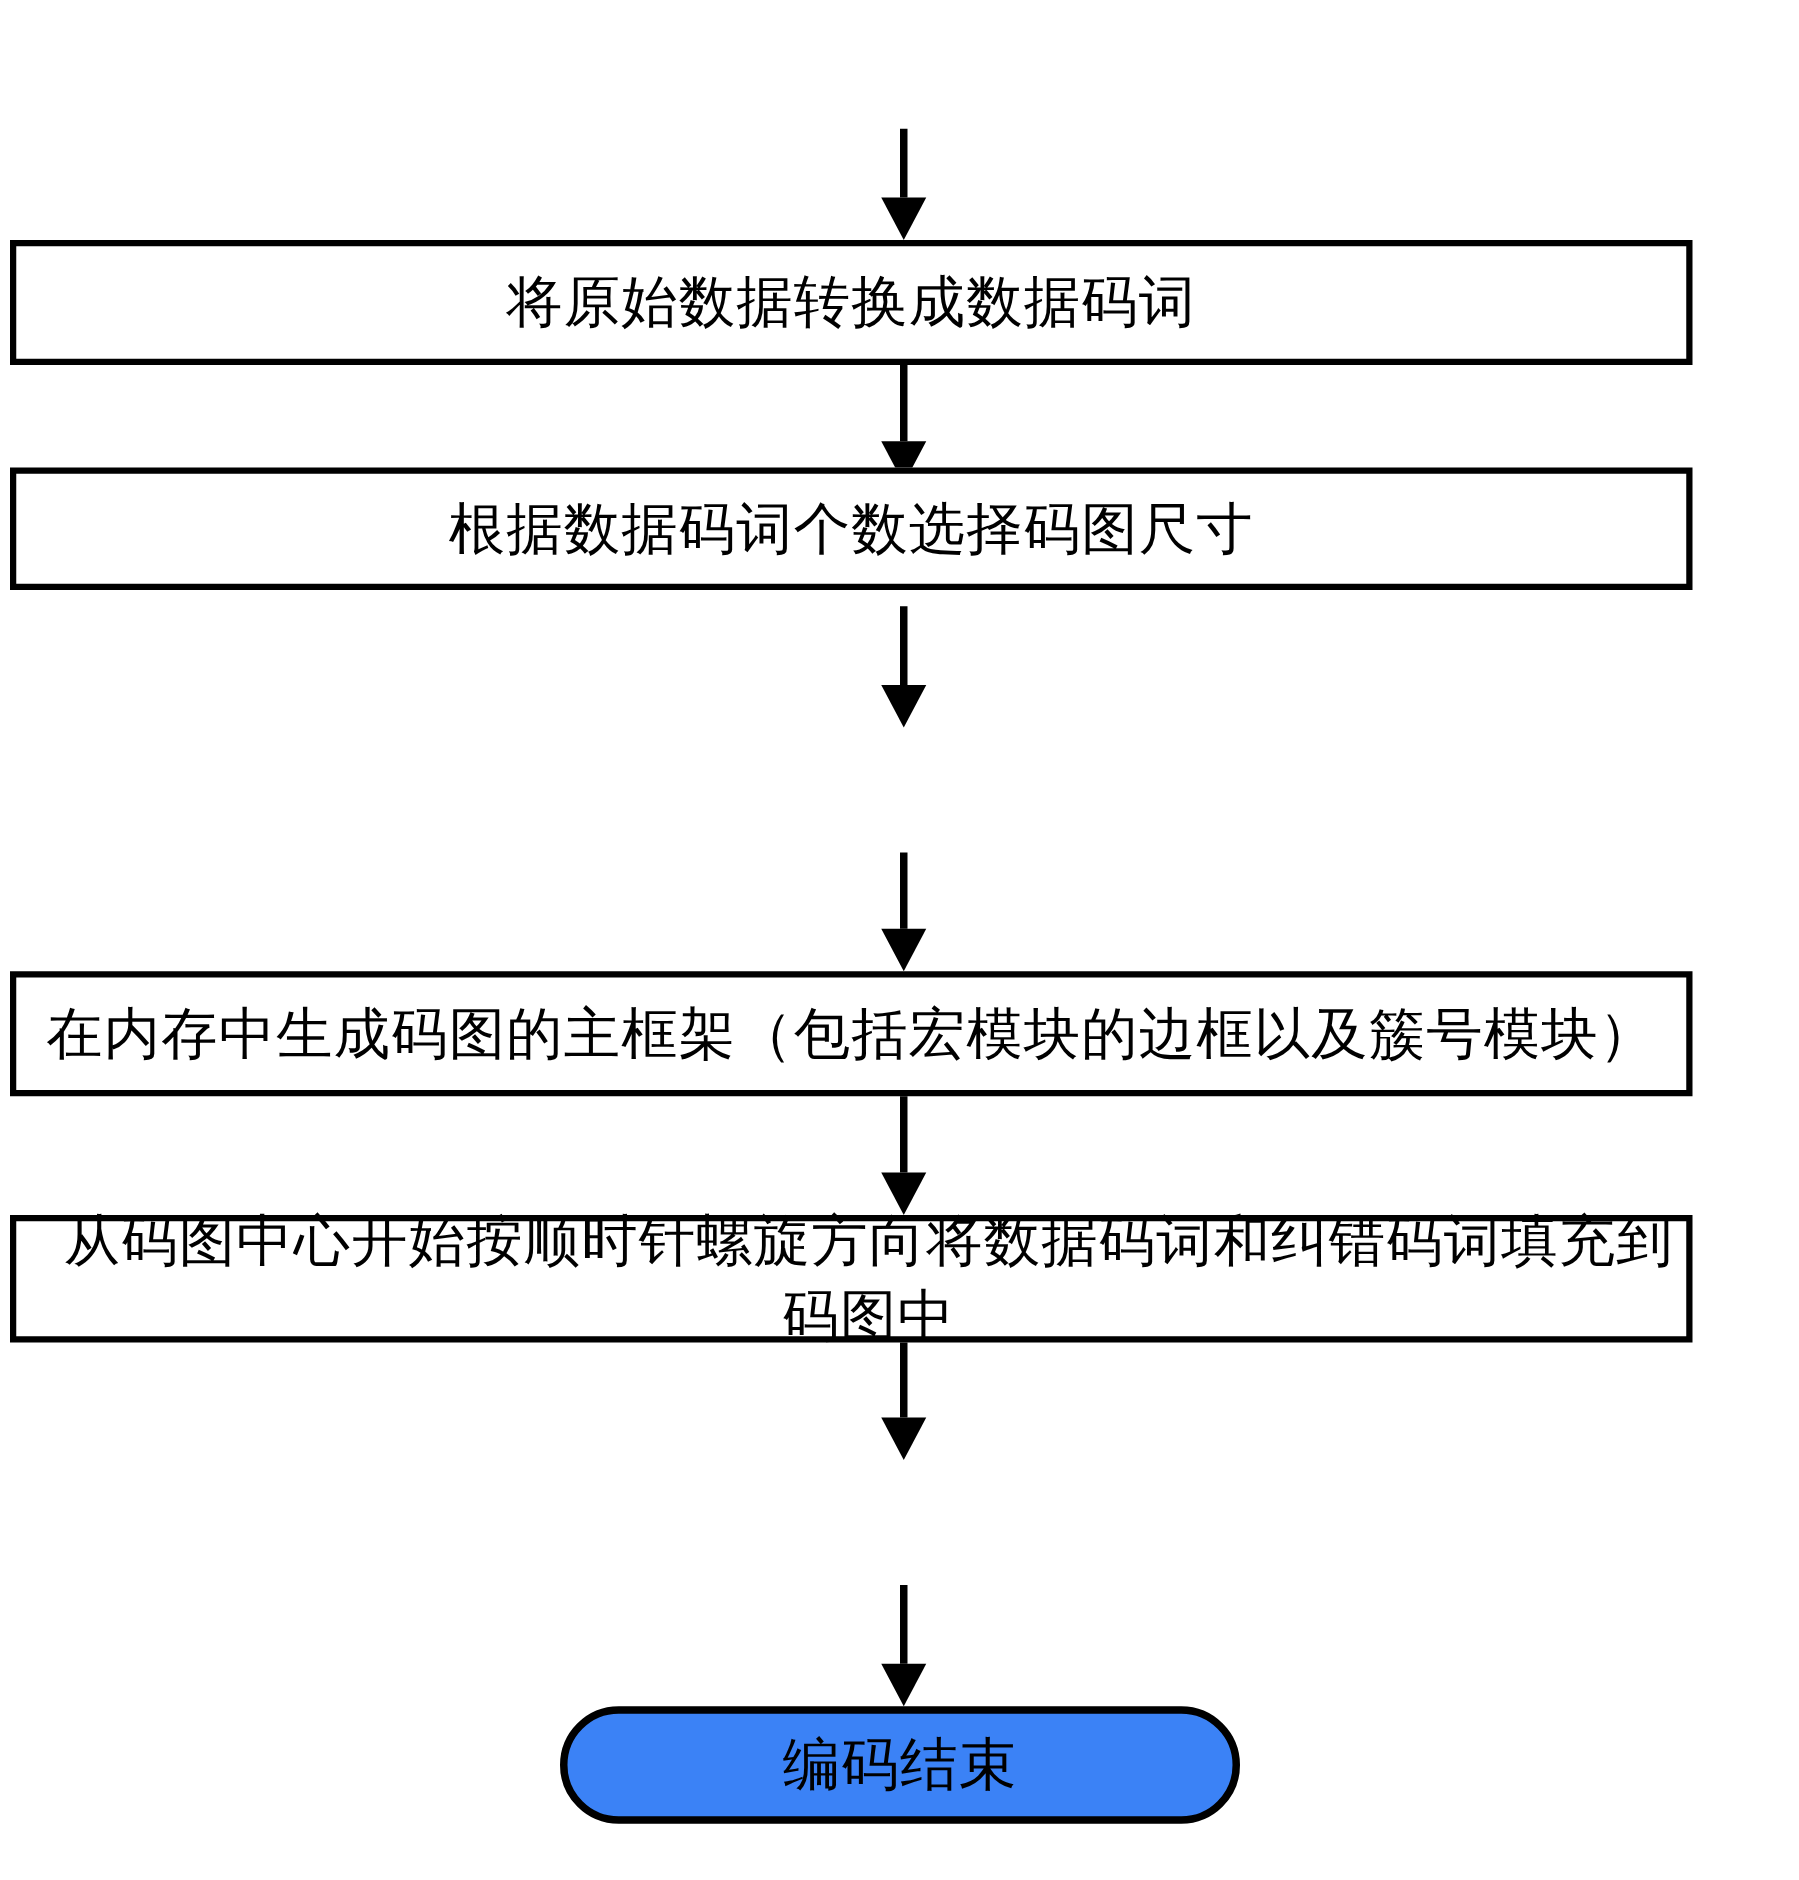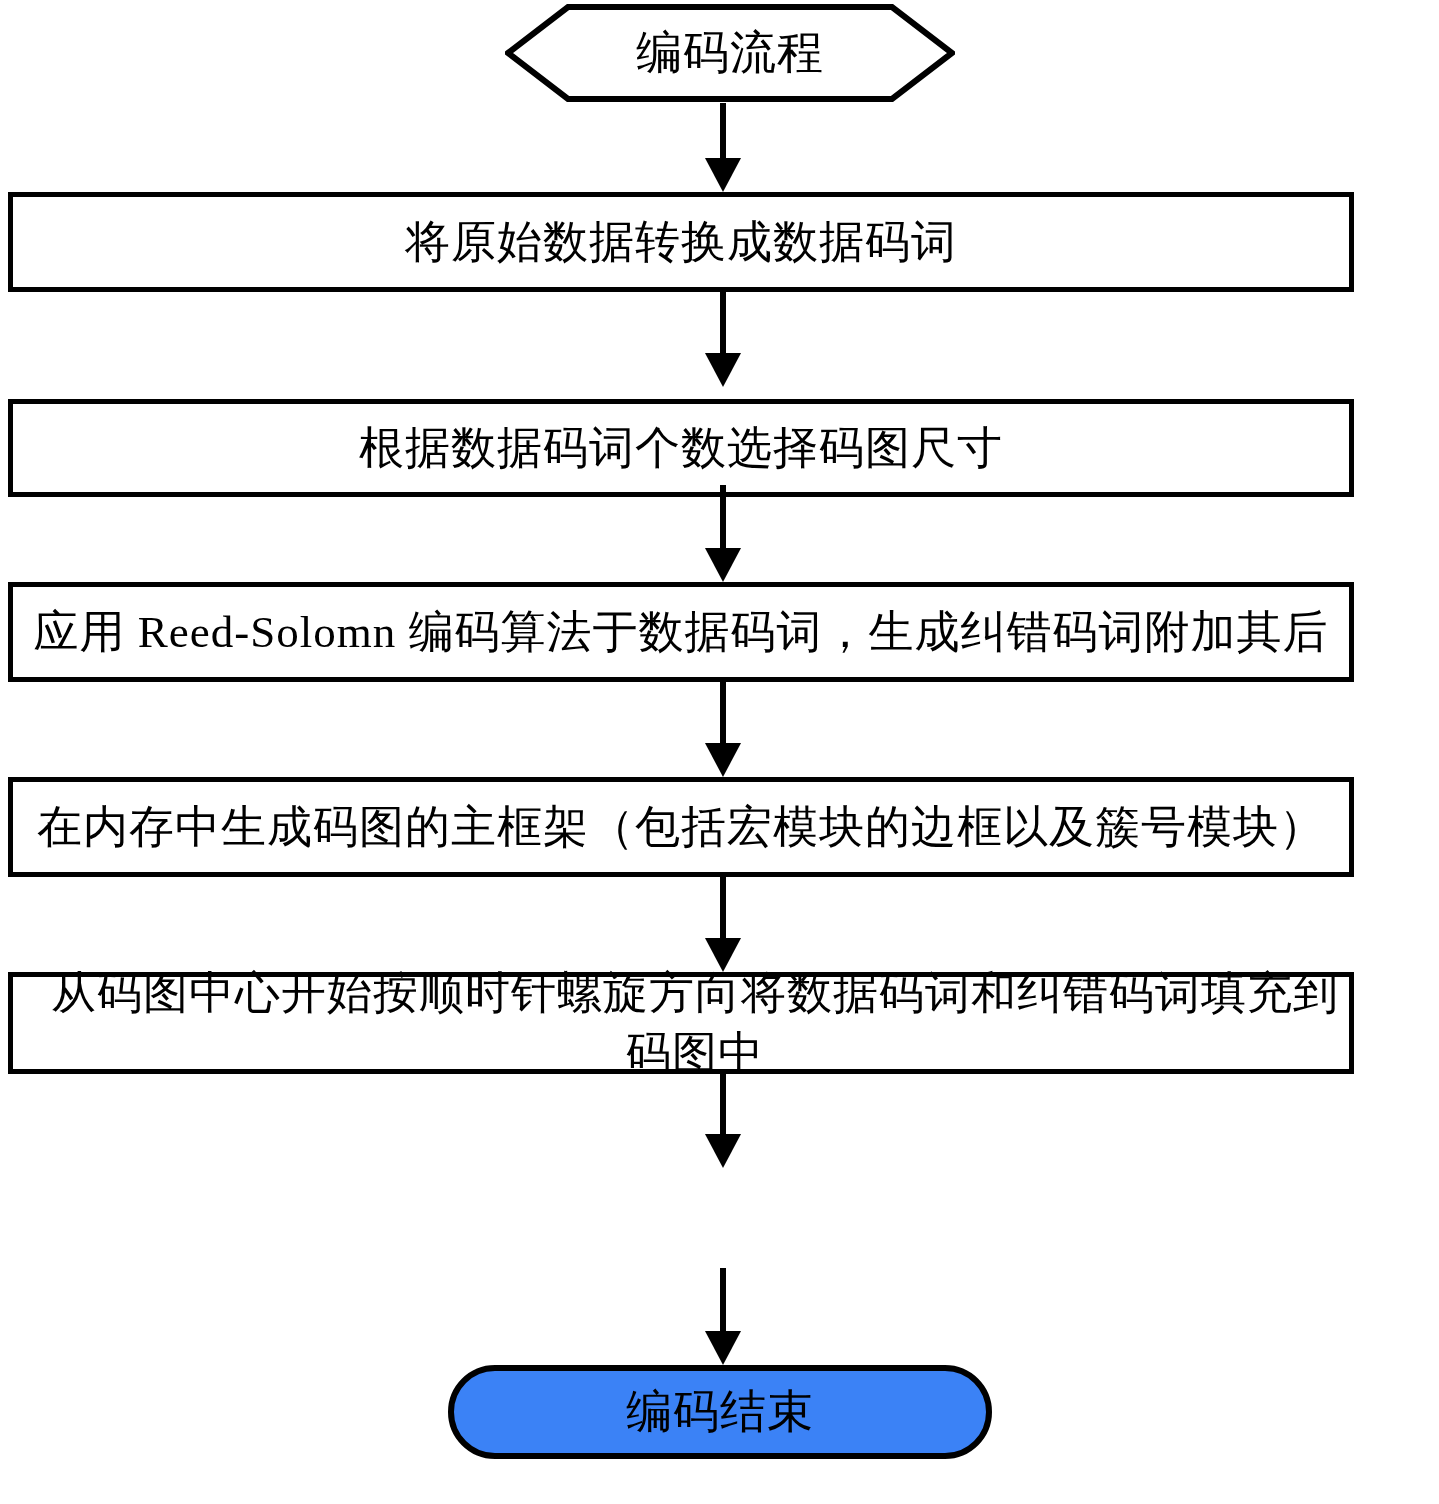--- a/index.html
+++ b/index.html
@@ -50,21 +50,21 @@
   .step-box {
     position: absolute;
     left: 8px;
     width: 1346px;
     box-sizing: border-box;
     border: 5px solid #000000;
     background: #ffffff;
     font-size: 45px;
   }
   .step-1 { top: 192px;  height: 100px; }
-  .step-2 { top: 399px;  height: 98px;  }
+  .step-2 { top: 374px;  height: 98px;  }
   .step-3 { top: 582px;  height: 100px; }
   .step-4 { top: 777px;  height: 100px; }
   .step-5 { top: 972px;  height: 102px; padding-left: 28px; }
   .step-6 { top: 1168px; height: 100px; }
 
   .end-node {
     position: absolute;
     left: 448px;
     top: 1365px;
     width: 544px;
@@ -102,26 +102,20 @@
   .a4 { top: 682px;  } .a4 .stem { height: 61px; }
   .a5 { top: 877px;  } .a5 .stem { height: 61px; }
   .a6 { top: 1074px; } .a6 .stem { height: 60px; }
   .a7 { top: 1268px; } .a7 .stem { height: 63px; }
 </style>
 </head>
 <body>
 
 <div class="page">
 
-  <div class="start-node">
-    <svg width="450" height="100" viewBox="0 0 450 100">
-      <polygon points="3,50 63,4 387,4 447,50 387,96 63,96" fill="#ffffff" stroke="#000000" stroke-width="6"></polygon>
-    </svg>
-    <div class="node-label">编码流程</div>
-  </div>
 
   <div class="arrow a1">
     <div class="stem"></div>
     <div class="head"></div>
   </div>
 
   <div class="step-box step-1">
     <div class="node-label">将原始数据转换成数据码词</div>
   </div>
 
@@ -132,23 +126,20 @@
 
   <div class="step-box step-2">
     <div class="node-label">根据数据码词个数选择码图尺寸</div>
   </div>
 
   <div class="arrow a3">
     <div class="stem"></div>
     <div class="head"></div>
   </div>
 
-  <div class="step-box step-3">
-    <div class="node-label">应用 Reed-Solomn 编码算法于数据码词，生成纠错码词附加其后</div>
-  </div>
 
   <div class="arrow a4">
     <div class="stem"></div>
     <div class="head"></div>
   </div>
 
   <div class="step-box step-4">
     <div class="node-label">在内存中生成码图的主框架（包括宏模块的边框以及簇号模块）</div>
   </div>
 

